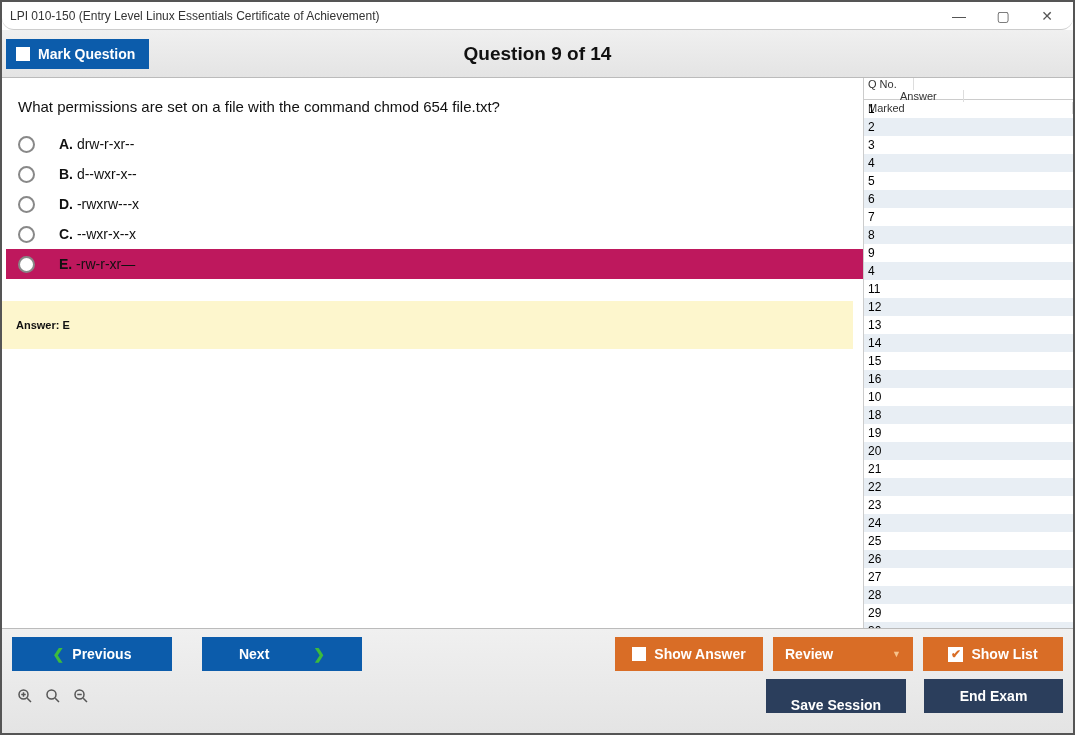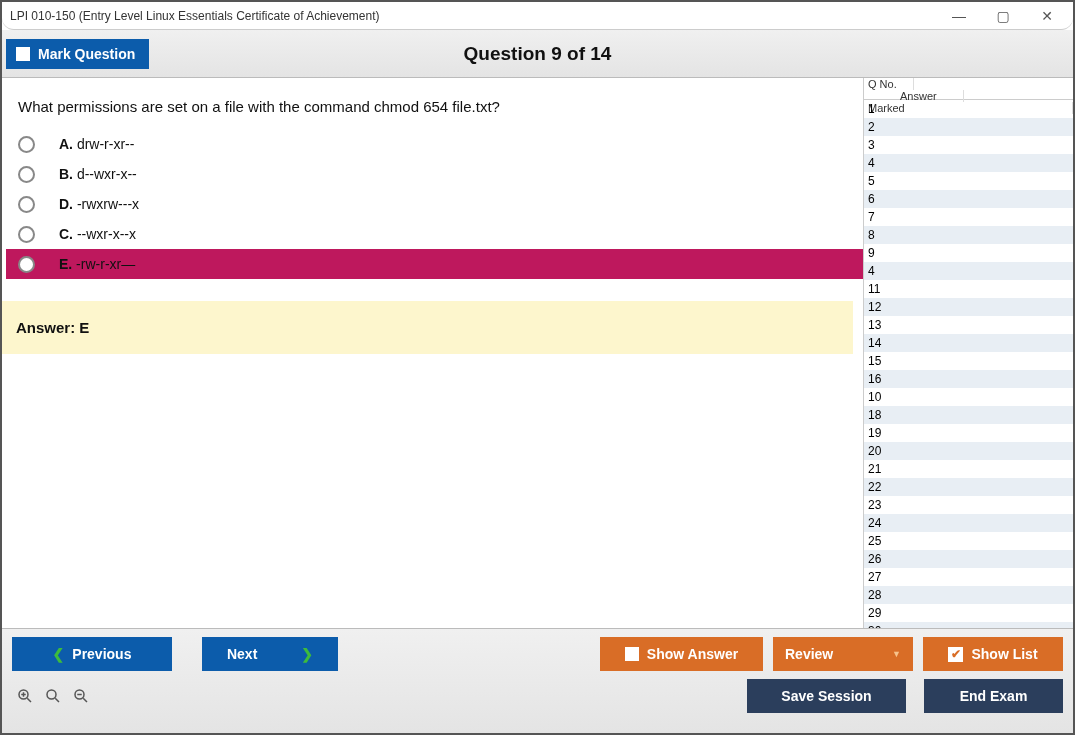--- a/index.html
+++ b/index.html
@@ -15,47 +15,47 @@
 .question-header { position: absolute; left: 0; right: 0; text-align: center; font-size: 19px; font-weight: bold; color: #111; pointer-events: none; }
 .content { flex: 1; display: flex; overflow: hidden; }
 .main { flex: 1; padding: 10px 0 0 0; overflow: auto; }
 .question-text { font-size: 15px; color: #111; padding: 10px 16px 14px 16px; }
 .choices { padding: 0 0 0 4px; }
 .choice { display: flex; align-items: center; height: 30px; padding-left: 12px; gap: 24px; cursor: pointer; }
 .choice.correct { background: #be185d; }
 .radio { width: 17px; height: 17px; border: 2px solid #888; border-radius: 50%; background: #fff; flex-shrink: 0; }
 .choice-text { font-size: 14px; color: #111; }
 .choice-text b { font-weight: bold; }
-.answer-box { margin: 22px 10px 0 0; background: #fdf6cd; padding: 18px 14px; font-size: 15px; font-weight: bold; color: #111; }
+.answer-box { margin: 22px 10px 0 0; background: #fdf6cd; padding: 18px 14px; font-size: 11px; font-weight: bold; color: #111; }
 .side { width: 210px; border-left: 1px solid #ccc; display: flex; flex-direction: column; }
 .side-header { display: flex; height: 22px; border-bottom: 1px solid #ccc; font-size: 11px; color: #333; flex-direction: column; }
 .side-header div { border-right: 1px solid #ddd; display: flex; align-items: center; padding-left: 4px; }
 .col-qno { width: 50px; }
 .col-ans { width: 68px; margin-left: 32px; }
 .col-marked { flex: 1; }
 .side-list { flex: 1; overflow-y: scroll; font-size: 12px; }
 .side-row { display: flex; height: 18px; align-items: center; cursor: pointer; }
 .side-row:nth-child(even) { background: #e8eef4; }
 .side-row div { padding-left: 4px; }
 .side-row .col-qno { width: 50px; }
 .side-row .col-ans { width: 68px; }
 .side-row .col-marked { flex: 1; }
 .footer { height: 105px; background: linear-gradient(#f0f0f0,#e4e4e4); border-top: 1px solid #bbb; display: flex; flex-direction: column; padding: 8px 10px 6px 10px; gap: 8px; }
 .footer-row { display: flex; align-items: center; gap: 10px; }
 .btn { height: 34px; border: none; font-weight: bold; font-size: 14px; display: flex; align-items: center; justify-content: center; gap: 8px; cursor: pointer; color: #fff; padding: 0 10px; }
 .btn-blue { background: #0c5cab; }
 .btn-orange { background: #d96d26; }
 .btn-dark { background: #2b3e5c; }
 .prev { width: 160px; }
-.next { width: 136px; margin-left: 20px; gap: 44px; }
+.next { width: 160px; margin-left: 20px; gap: 44px; }
 .spacer { flex: 1; }
-.show-answer { width: 163px; margin-left: 36px; }
+.show-answer { width: 148px; margin-left: 36px; }
 .review { width: 140px; justify-content: space-between; padding: 8px 12px; }
 .show-list { width: 140px; }
-.save { width: 159px; }
+.save { width: 140px; align-items: flex-end; }
 .endexam { width: 139px; }
 .chev { font-size: 14px; }
 .green { color: #3dbb3d; }
 .orange-tri { color: #f7c38b; font-size: 9px; }
 .check-box { width: 15px; height: 15px; background: #fff; display: flex; align-items: center; justify-content: center; color: #d96d26; font-size: 12px; font-weight: bold; }
 .zoom-row { display: flex; gap: 6px; padding-left: 2px; color: #555; }
 .zoom-btn { width: 22px; height: 22px; display: flex; align-items: center; justify-content: center; cursor: pointer; font-size: 18px; }
 .right-stack { display: flex; gap: 18px; margin-left: auto; }
 .side-list::-webkit-scrollbar { width: 16px; }
 .side-list::-webkit-scrollbar-track { background: #f0f0f0; }

